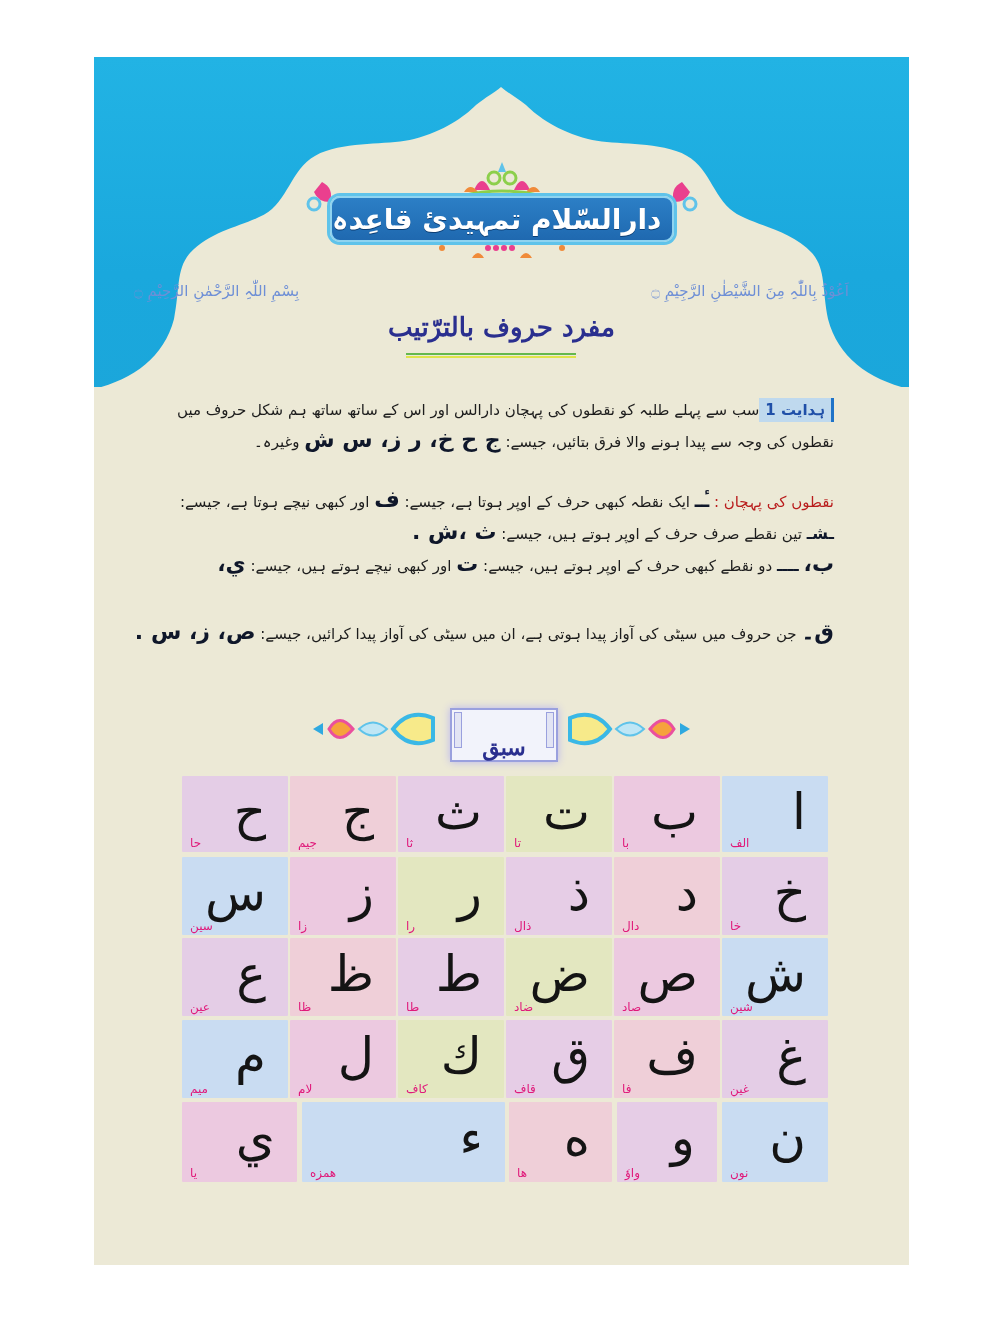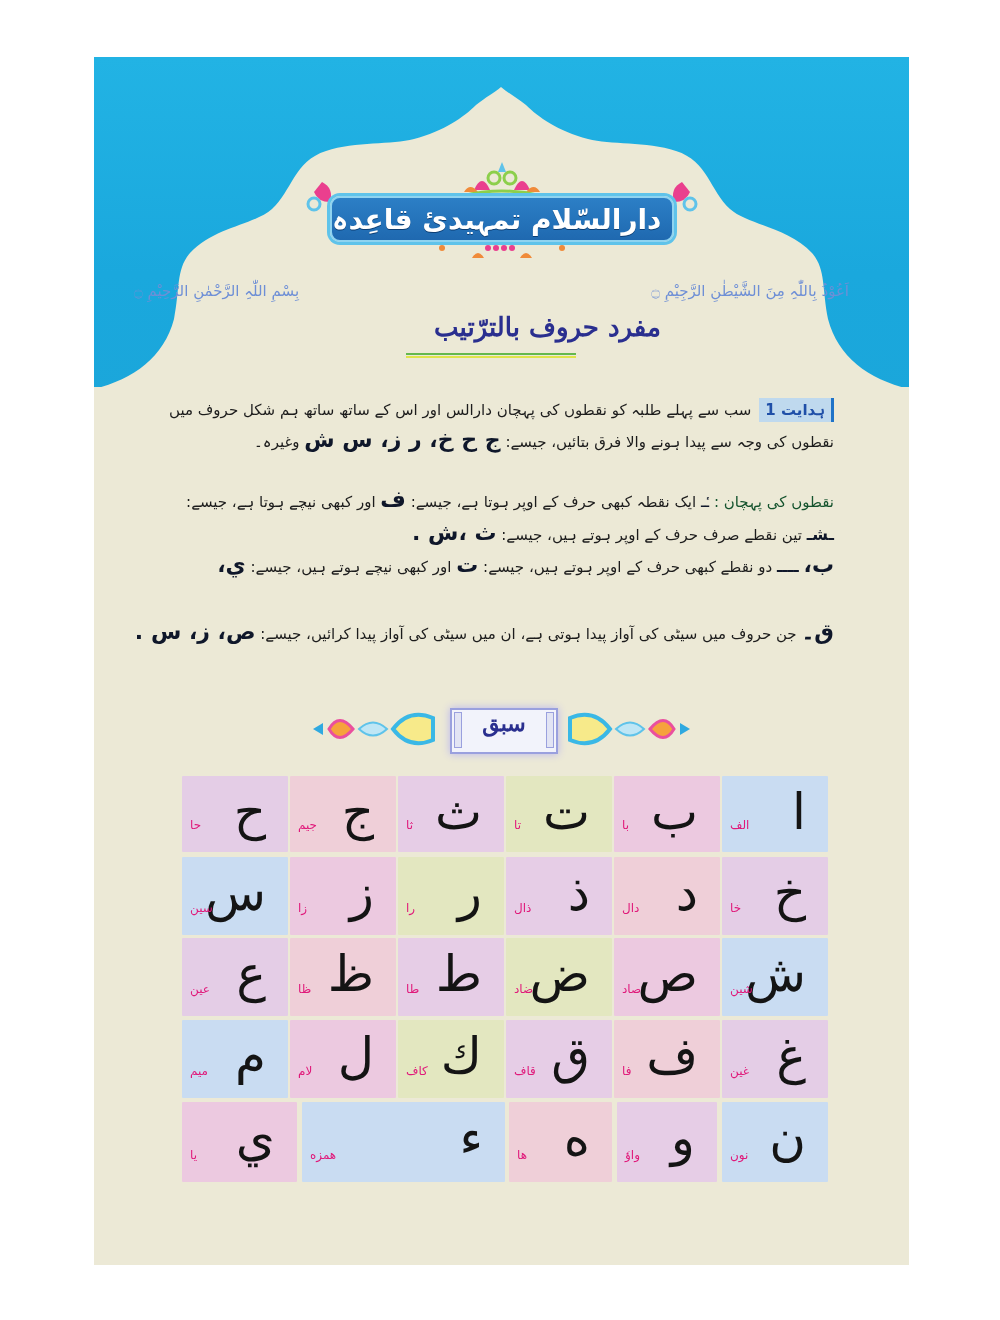--- a/index.html
+++ b/index.html
@@ -35,63 +35,63 @@
     color: #ffffff; font-size: 28px; font-weight: bold; direction: rtl;
     font-family: "DejaVu Sans", sans-serif; text-shadow: 0 1px 0 #0d3e73;
   }
   .orn { position: absolute; }
 
   .bism {
     position: absolute; top: 225px; font-size: 15px; color: #6e8fd6; direction: rtl;
     font-family: "DejaVu Sans", sans-serif;
   }
   .heading {
-    position: absolute; left: 0; width: 907px; top: 255px; text-align: center;
+    position: absolute; left: 0; width: 815px; top: 255px; text-align: center;
   }
   .heading-text {
     display: inline-block; font-size: 26px; font-weight: bold; color: #2a2f8f; direction: rtl;
     font-family: "DejaVu Serif", serif;
   }
   .heading-underline {
     position: absolute; left: 312px; top: 296px; width: 170px; height: 5px;
     border-top: 2px solid #64b84e; border-bottom: 2px solid #dfe34a;
   }
 
   .para { position: absolute; left: 80px; width: 660px; direction: rtl; color: #1c1c1c; font-size: 15px; line-height: 30px;
     font-family: "DejaVu Sans", sans-serif; }
   .para .red { color: #0f172a; font-weight: bold; font-size: 22px; }
-  .para .blue { color: #14532d; }
+  .para .blue { color: #b91c1c; }
   .tag {
     display: inline-block; background: #bfd9ee; color: #1f4fa8; font-weight: bold; padding: 0 6px;
-    margin-left: 8px; line-height: 24px; font-size: 15px; border-right: 3px solid #1f73c8;
+    line-height: 24px; font-size: 15px; border-right: 3px solid #1f73c8;
   }
   .line { white-space: nowrap; text-align: right; }
 
   .sabaq-wrap { position: absolute; left: 215px; top: 645px; width: 385px; height: 54px; }
   .sabaq-box {
-    position: absolute; left: 141px; top: 6px; width: 108px; height: 46px;
+    position: absolute; left: 141px; top: 6px; width: 108px; height: 54px;
     background: #f2f3fb; border: 2px solid #9aa0de; box-shadow: 0 0 8px #b7b4f0;
-    display: flex; align-items: flex-start; justify-content: center;
+    display: flex; align-items: flex-end; justify-content: center;
   }
   .sabaq-box::before, .sabaq-box::after {
     content: ""; position: absolute; top: 2px; width: 6px; height: 34px; background: #e2e4f4; border: 1px solid #9aa0de;
   }
   .sabaq-box::before { left: 2px; }
   .sabaq-box::after { right: 2px; }
   .sabaq-text { font-size: 22px; color: #2a2f8f; font-weight: bold; direction: rtl; font-family: "DejaVu Serif", serif; }
 
   .cell {
     position: absolute; border-radius: 1px;
   }
   .cell .glyph {
     position: absolute; right: 22px; top: 4px; font-size: 50px; color: #141414; font-family: "DejaVu Serif", serif;
     direction: rtl; line-height: 64px;
   }
   .cell .name {
-    position: absolute; left: 8px; bottom: 20px; font-size: 12px; color: #e0197a; direction: rtl;
+    position: absolute; left: 8px; bottom: 2px; font-size: 12px; color: #e0197a; direction: rtl;
     font-family: "DejaVu Sans", sans-serif;
   }
 
   .footer {
     position: absolute; left: 0; top: 1150px; width: 815px; height: 58px;
     background: linear-gradient(90deg, #f6a22a 0%, #f7901c 40%, #f58b12 70%, #f79a22 100%);
     display: flex; align-items: center; justify-content: center;
   }
   .footer-text { color: #ffffff; font-size: 24px; font-weight: bold; direction: rtl; font-family: "DejaVu Serif", serif;
     text-shadow: 0 1px 1px #b35c00; }
@@ -157,21 +157,21 @@
     <div class="line">
       <span>نقطوں کی وجہ سے پیدا ہونے والا فرق بتائیں، جیسے:</span>
       <span class="red">ج ح خ، ر ز، س ش</span>
       <span>وغیرہ۔</span>
     </div>
   </div>
 
   <div class="para" style="top:428px">
     <div class="line">
       <span class="blue">نقطوں کی پہچان :</span>
-      <span class="red" style="font-size:12px">ـٔـ</span>
+      <span class="red" style="font-size:21px">ـٔـ</span>
       <span>ایک نقطہ کبھی حرف کے اوپر ہوتا ہے، جیسے:</span>
       <span class="red">ف</span>
       <span>اور کبھی نیچے ہوتا ہے، جیسے:</span>
     </div>
     <div class="line">
       <span class="red" style="font-size:16px">ـشـ</span>
       <span>تین نقطے صرف حرف کے اوپر ہوتے ہیں، جیسے:</span>
       <span class="red">ث ،ش .</span>
     </div>
     <div class="line">

